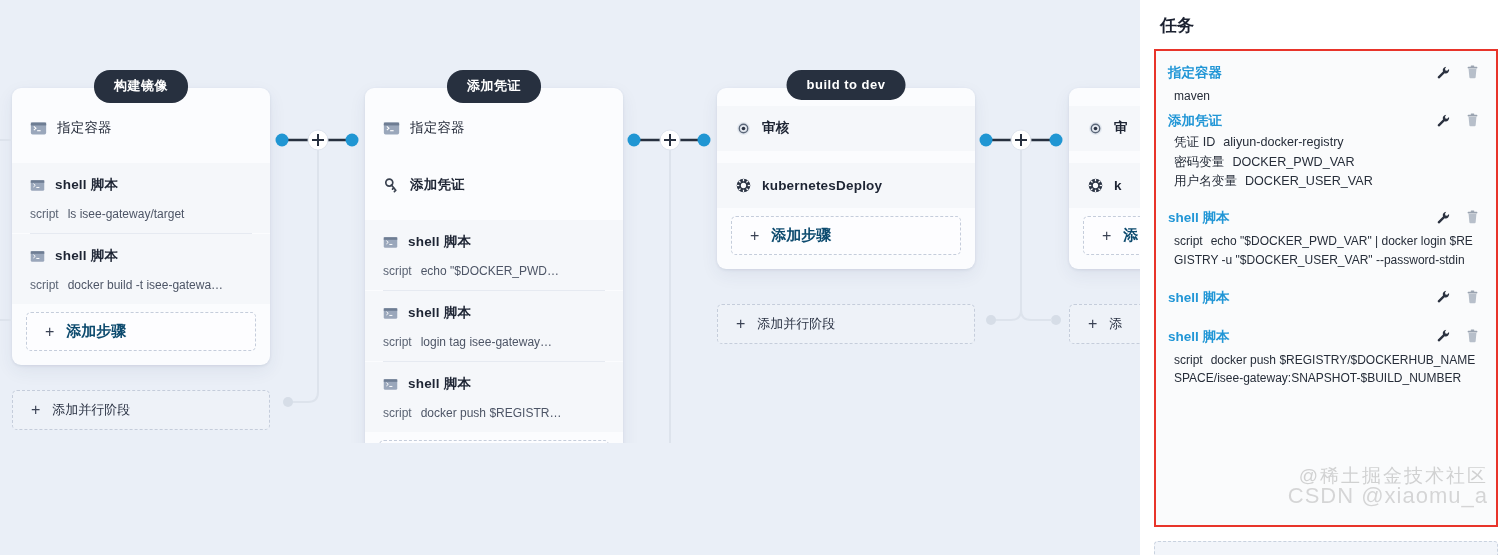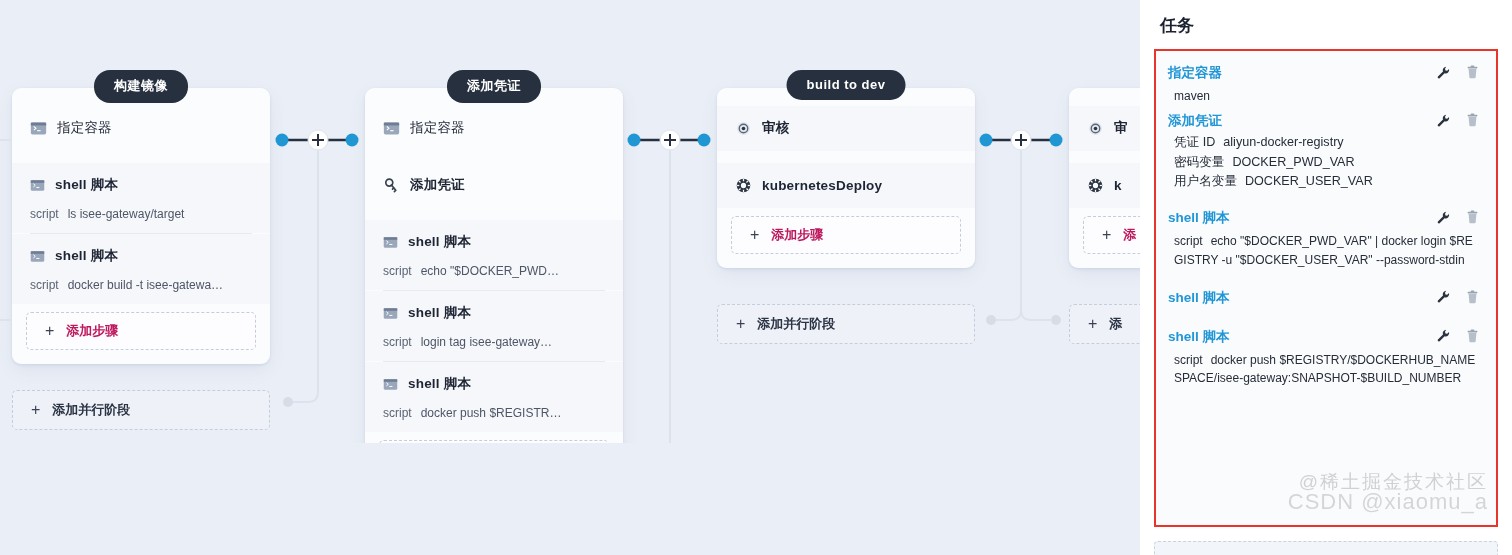--- a/index.html
+++ b/index.html
@@ -79,34 +79,34 @@
   .add-step {
     margin: 8px 14px 4px;
     border: 1px dashed #c5cddb;
     border-radius: 5px;
     padding: 9px 0;
     display: flex; align-items: center; gap: 12px;
     padding-left: 18px;
     background: #fdfdff;
   }
   .add-step .plus { font-size: 16px; color: #3a4254; line-height: 1; }
-  .add-step .txt { font-size: 13px; color: #be185d; font-weight: bold; }
+  .add-step .txt { font-size: 15px; color: #0c4a6e; font-weight: bold; }
 
   .add-parallel {
     position: absolute; left: 0;
     width: 258px;
     border: 1px dashed #c5cddb;
     border-radius: 5px;
     background: #eef2f8;
     padding: 10px 0 10px 18px;
     display: flex; align-items: center; gap: 12px;
     z-index: 2;
   }
   .add-parallel .plus { font-size: 16px; color: #3a4254; line-height: 1; }
-  .add-parallel .txt { font-size: 13px; color: #2b3344; font-weight: bold; }
+  .add-parallel .txt { font-size: 13px; color: #2b3344; font-weight: normal; }
 
   
   .ico { width: 17px; height: 17px; flex: 0 0 17px; display: block; }
   .ico.sm { width: 15px; height: 15px; flex: 0 0 15px; }
 
   
   .conn { position: absolute; z-index: 3; pointer-events: none; }
 
   
   .panel {
@@ -145,21 +145,21 @@
     word-break: break-all;
   }
   .p-body .lbl { margin-right: 8px; }
   .p-kv { padding-left: 6px; }
   .p-kv div { font-size: 12.6px; color: #262d39; line-height: 1.54; }
   .p-kv .k { margin-right: 8px; }
   .p-spacer { height: 13px; }
 
   .watermark {
     position: absolute;
-    right: 8px; bottom: 10px;
+    right: 8px; bottom: 16px;
     text-align: right;
     pointer-events: none;
     opacity: .38;
   }
   .watermark .w1 { font-size: 19px; color: #8e8e8e; letter-spacing: 2px; }
   .watermark .w2 { font-size: 22px; color: #9a9a9a; margin-top: -6px; letter-spacing: 1px; }
 
   .panel-bottom-dash {
     position: absolute; left: 14px; right: 14px; bottom: 0;
     height: 14px;

